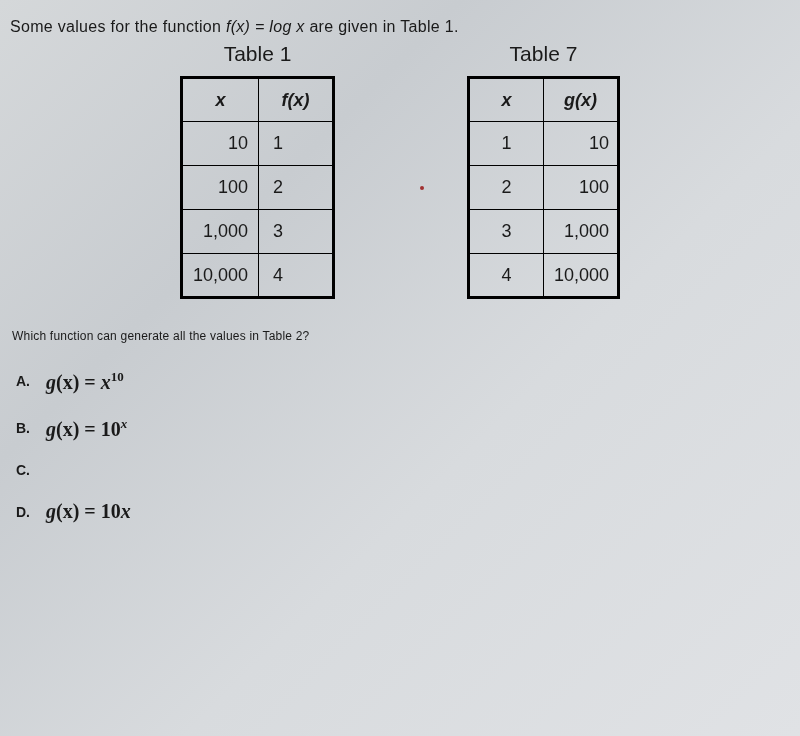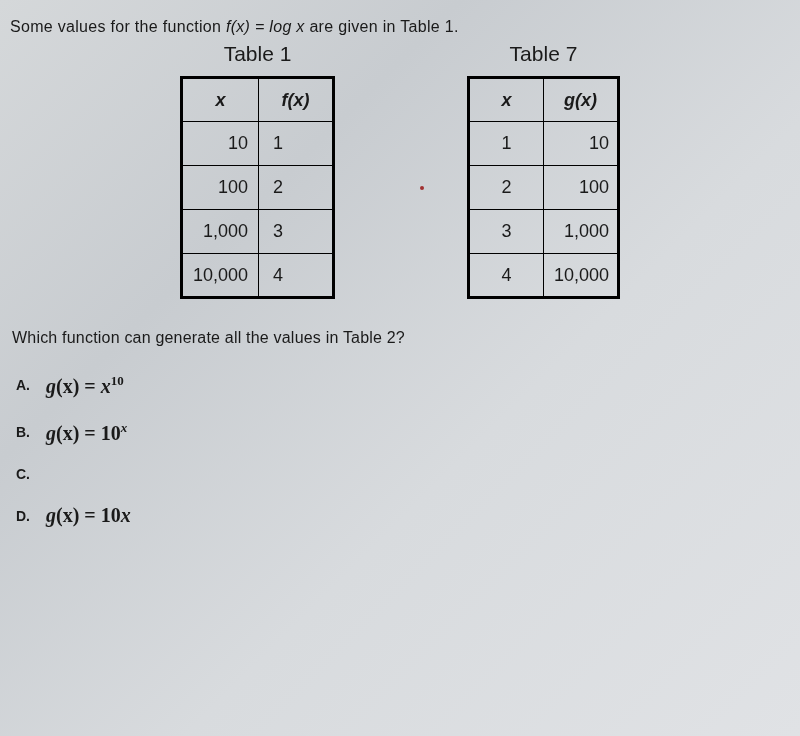--- a/index.html
+++ b/index.html
@@ -62,21 +62,21 @@
     }
     .col-f1 {
       text-align: left;
       padding-left: 14px;
     }
     .col-g {
       text-align: right;
       padding-right: 8px;
     }
     .question {
-      font-size: 16px;
+      font-size: 12px;
       margin: 12px 0 26px 2px;
       letter-spacing: 0.2px;
     }
     .options {
       padding-left: 6px;
     }
     .option-row {
       display: flex;
       align-items: center;
       margin-bottom: 22px;

